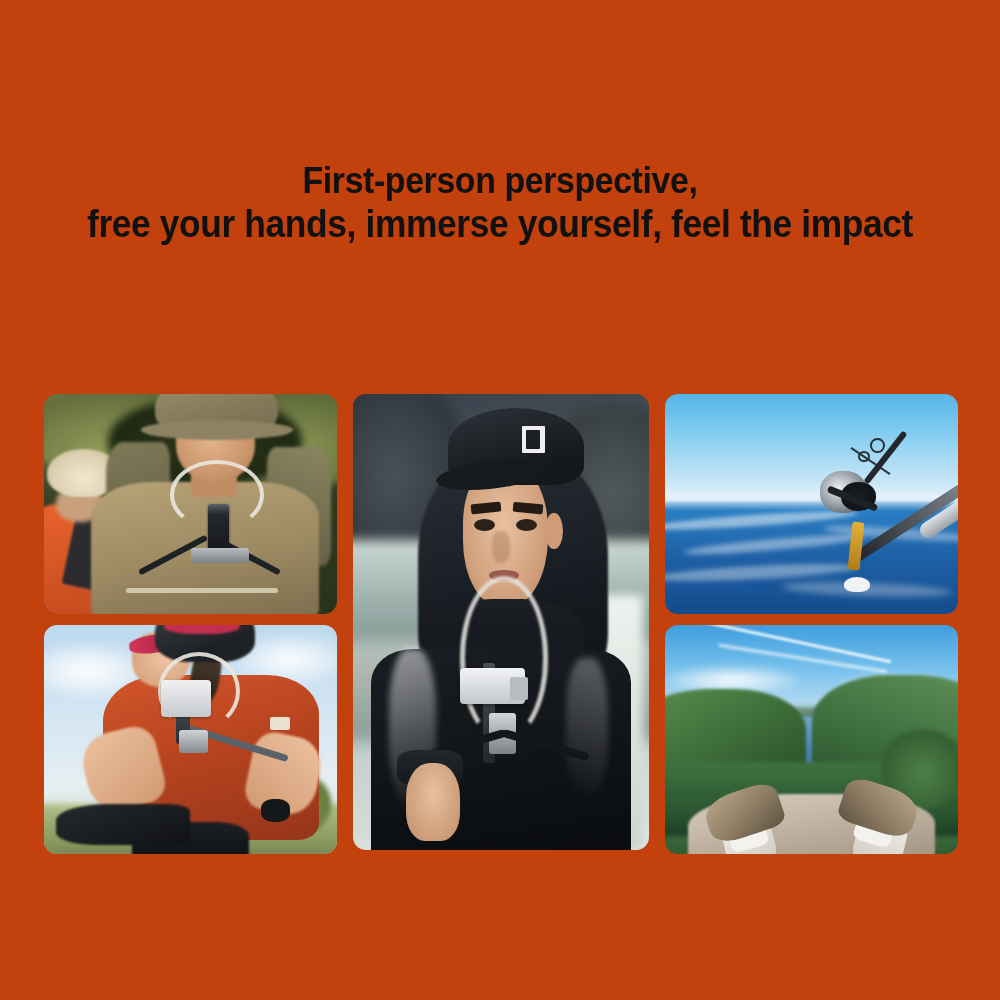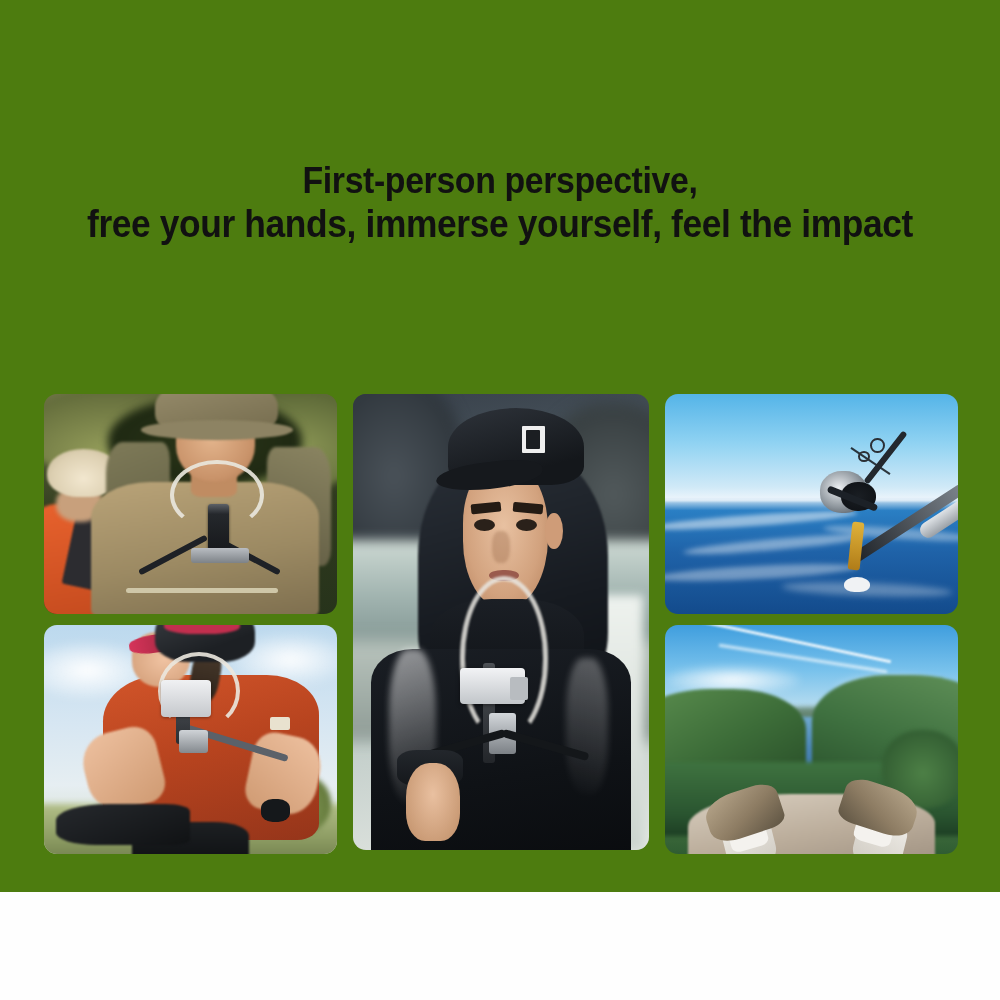--- a/index.html
+++ b/index.html
@@ -3,21 +3,21 @@
 <meta charset="utf-8">
 <title>First-person perspective product banner</title>
 <style>
   * { margin:0; padding:0; box-sizing:border-box; }
   html, body {
     width:1000px; height:1000px;
     background:#fefefe;
     font-family:"Liberation Sans", sans-serif;
     overflow:hidden;
   }
-  .page { position:relative; width:1000px; height:892px; background:#4d7c0f; }
+  .page { position:relative; width:1000px; height:1000px; background:#c2410c; }
 
   
   .headline {
     position:absolute; left:0; top:160px; width:1000px;
     text-align:center; color:#111111;
     font-weight:bold; letter-spacing:-0.4px;
     line-height:1.16;
   }
   .headline .line1 {
     display:block; font-size:36px;

